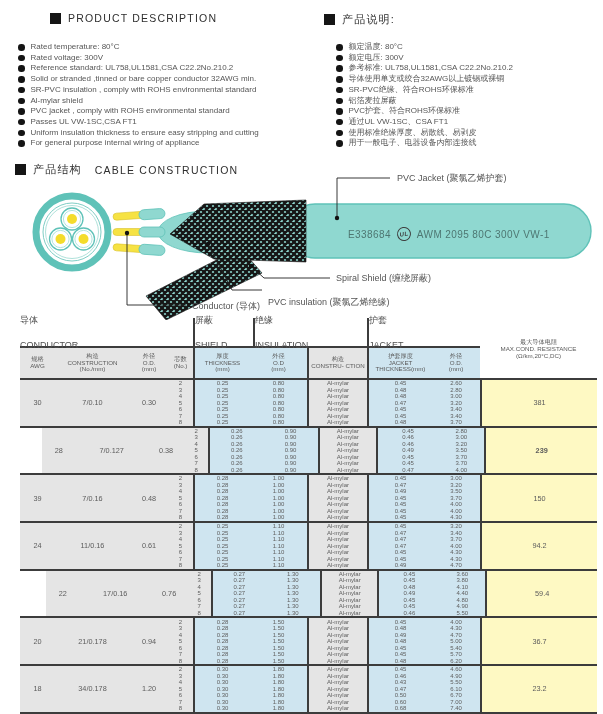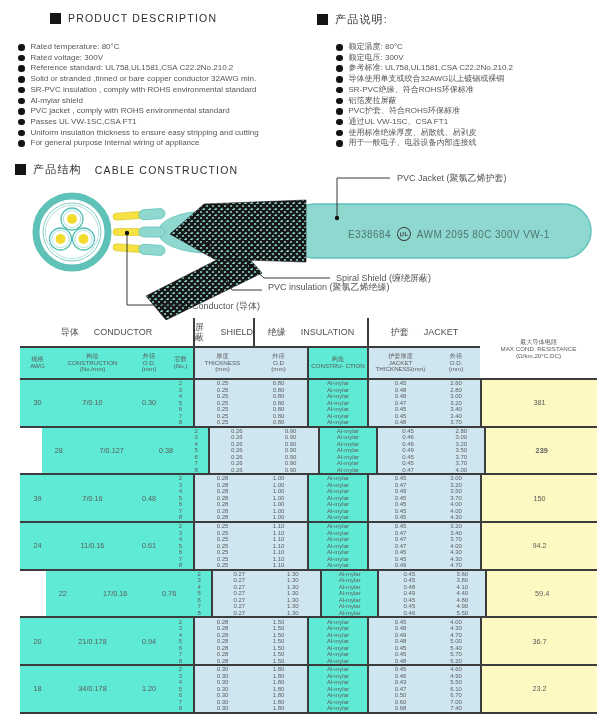--- a/index.html
+++ b/index.html
@@ -19,51 +19,51 @@
   .diagram-svg{position:absolute;left:0;top:170;}
   .dlabel{position:absolute;font-size:9px;color:#555;white-space:nowrap;}
   .marking{position:absolute;left:348px;top:227px;display:flex;align-items:center;gap:6px;
            font-size:10px;letter-spacing:.4px;color:#4e7772;white-space:nowrap;}
   .ulbadge{display:inline-flex;align-items:center;justify-content:center;width:12px;height:12px;
            border:1.3px solid #3e3e3e;border-radius:50%;font-size:6px;font-weight:bold;
            font-style:italic;color:#3e3e3e;transform:rotate(-10deg);}
   
   .dtable{position:absolute;left:20px;top:318px;width:577px;height:396px;font-size:6px;color:#5c5c5c;}
   .hrow1{display:flex;height:30px;}
-  .g-cell{box-sizing:border-box;display:flex;flex-direction:row;align-items:center;
+  .g-cell{box-sizing:border-box;display:flex;flex-direction:column;align-items:flex-start;
           justify-content:center;line-height:10px;font-size:9px;color:#4f4f4f;
           border-bottom:2px solid #3c3c3c;gap:15px;}
   .g-cell.noline{border-bottom:none;}
   .hrow2{display:flex;height:32px;border-bottom:2px solid #3c3c3c;box-sizing:border-box;}
   .h2-cell{box-sizing:border-box;display:flex;flex-direction:column;align-items:center;
            justify-content:center;text-align:center;font-size:6.2px;line-height:6.8px;color:#5a5a5a;}
   .res-head{position:absolute;left:460px;top:0;width:117px;height:60px;display:flex;
             flex-direction:column;align-items:center;justify-content:center;text-align:center;
             font-size:6.2px;line-height:7px;color:#5a5a5a;background:#fff;}
   .vb{border-left:2px solid #3c3c3c;}
   .trow{display:flex;height:47.7px;border-bottom:2px solid #3c3c3c;box-sizing:border-box;}
   .cell{box-sizing:border-box;display:flex;align-items:center;justify-content:center;
         flex-direction:column;overflow:hidden;}
   .cell.single{font-size:7.3px;color:#5c5c5c;}
   .stack{display:flex;flex-direction:column;justify-content:center;width:100%;height:100%;}
   .sv{font-size:6px;line-height:6.5px;text-align:center;color:#606060;}
-  .bg-cream{background:#5eead4;}
+  .bg-cream{background:#e5e5e5;}
   .bg-blue{background:#CFE5F0;}
   .bg-white{background:#fef9c3;}
 </style>
 </head>
 <body>
 
 <div class="page">
 
   <div class="sec-head" style="left:50px;top:12px;">
     <span class="sq"></span>
     <span>PRODUCT DESCRIPTION</span>
   </div>
-  <div class="sec-head" style="left:317px;top:12px;">
+  <div class="sec-head" style="left:324px;top:12px;">
     <span class="sq"></span>
     <span class="cnpart">产品说明:</span>
   </div>
 
   <div class="blist" style="left:18px;top:42px;">
       <div class="bitem">
         <span class="dot"></span>
         <span>Rated temperature: 80°C</span>
       </div>
       <div class="bitem">
@@ -215,21 +215,21 @@
   </svg>
 
   <div class="marking">
     <span>E338684</span>
     <span class="ulbadge">UL</span>
     <span>AWM 2095 80C 300V VW-1</span>
   </div>
 
   <div class="dlabel" style="left:397px;top:172px;">PVC Jacket (聚氯乙烯护套)</div>
   <div class="dlabel" style="left:336px;top:272px;">Spiral Shield (缠绕屏蔽)</div>
-  <div class="dlabel" style="left:268px;top:281px;">PVC insulation (聚氯乙烯绝缘)</div>
+  <div class="dlabel" style="left:268px;top:296px;">PVC insulation (聚氯乙烯绝缘)</div>
   <div class="dlabel" style="left:192px;top:300px;">Conductor (导体)</div>
 
   <div class="dtable">
     <div class="hrow1">
         <div class="g-cell" style="width: 173px;">
           <div class="">导体</div>
           <div class="">CONDUCTOR</div>
         </div>
         <div class="g-cell vb" style="width: 60px;">
           <div class="">屏蔽</div>

